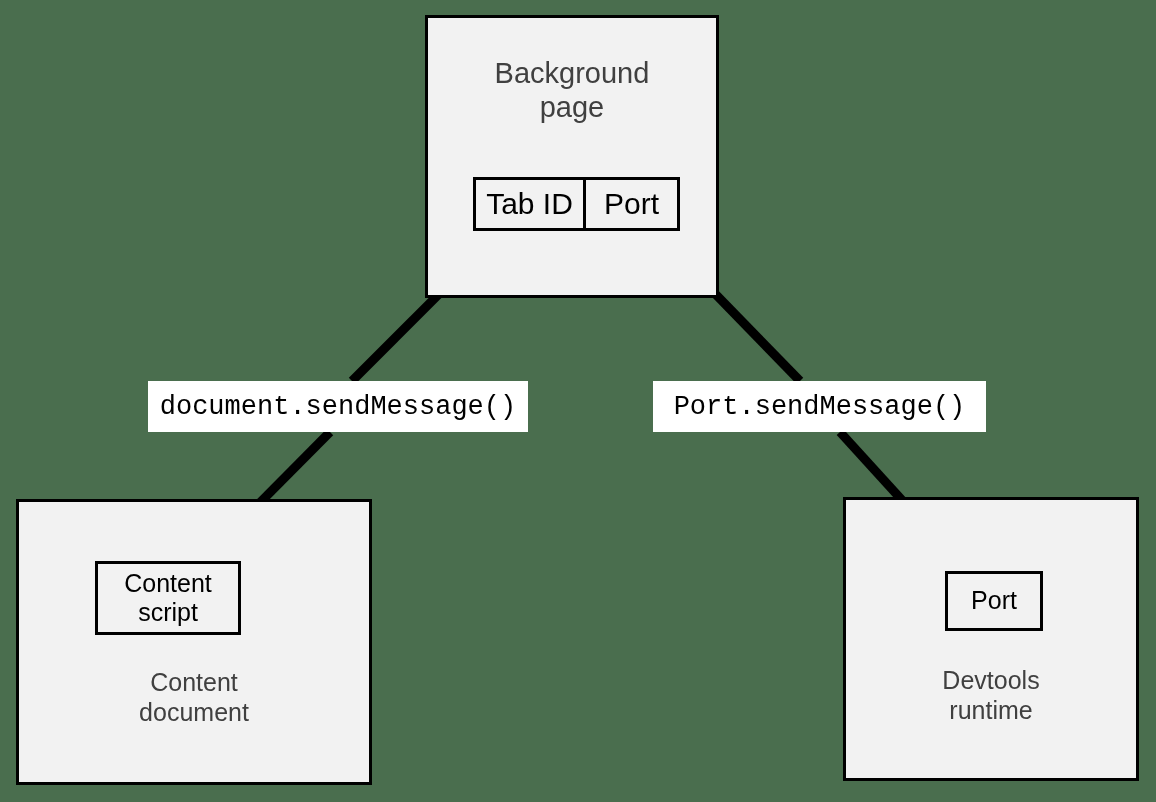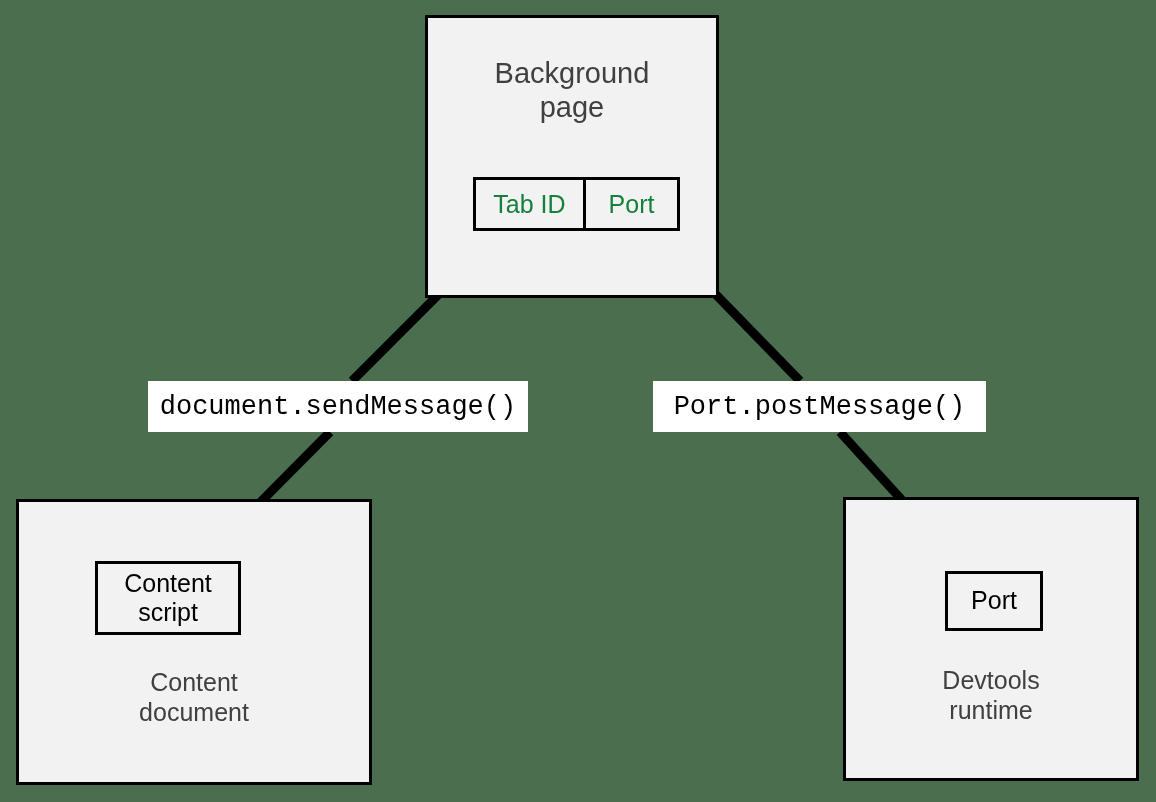--- a/index.html
+++ b/index.html
@@ -115,22 +115,22 @@
     box-sizing: border-box;
     border: 3px solid #000000;
     background: #f2f2f2;
     display: flex;
   }
   .registry-cell {
     box-sizing: border-box;
     display: flex;
     align-items: center;
     justify-content: center;
-    font-size: 25px;
-    color: #15803d;
+    font-size: 30px;
+    color: #000000;
     font-family: "Liberation Sans", sans-serif;
   }
   #registry-cell-tabid {
     width: 110px;
     border-right: 3px solid #000000;
   }
   #registry-cell-port {
     flex: 1;
   }
   
@@ -198,15 +198,15 @@
   </div>
 
   <div class="box" id="devtools-document">
     <div class="inner-box" id="devtools-port-box">Port</div>
     <div class="caption" id="devtools-document-caption">Devtools
 runtime</div>
   </div>
 
   <div class="api-label" id="label-send-message">document.sendMessage()</div>
 
-  <div class="api-label" id="label-post-message">Port.postMessage()</div>
+  <div class="api-label" id="label-post-message">Port.sendMessage()</div>
 
 </div>
 
 </body></html>

